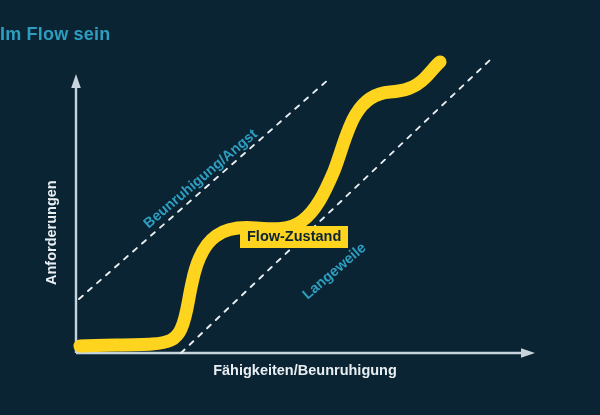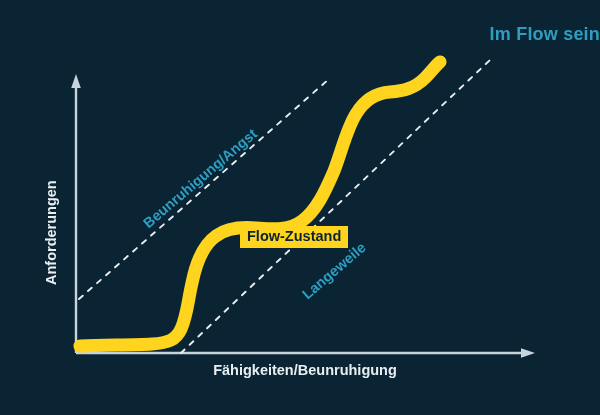--- a/index.html
+++ b/index.html
@@ -13,21 +13,21 @@
     height: 415px;
     background: #0a2433;
     overflow: hidden;
     font-family: "Liberation Sans", sans-serif;
   }
   #chart-title {
     position: absolute;
     left: 0;
     top: 24px;
     width: 600px;
-    text-align: right;
+    text-align: left;
     color: #2e9ec0;
     font-size: 18px;
     font-weight: bold;
     letter-spacing: 0.2px;
   }
   #plot-svg {
     position: absolute;
     left: 0;
     top: 0;
   }

